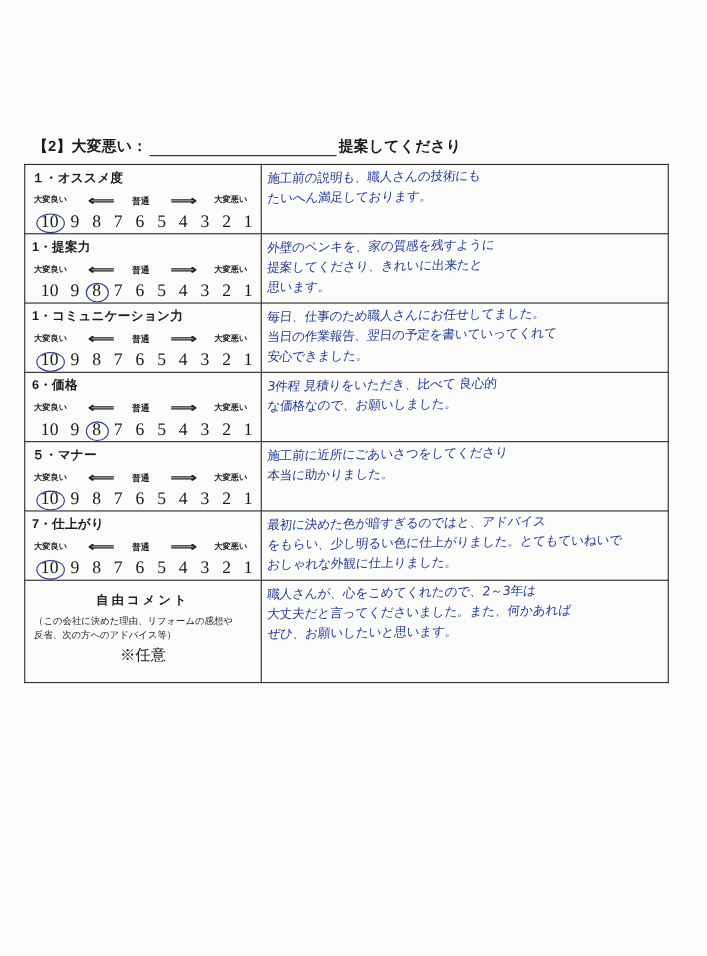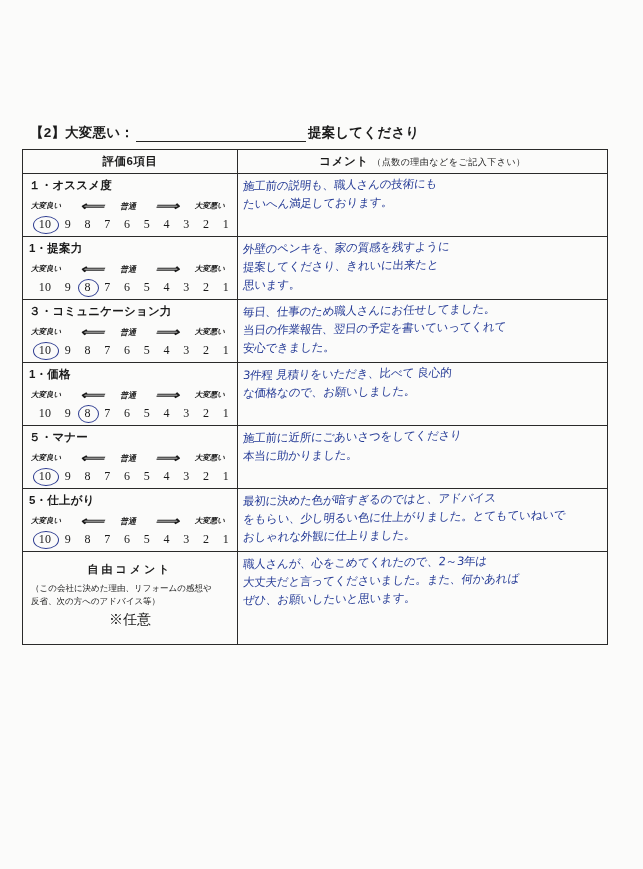--- a/index.html
+++ b/index.html
@@ -86,35 +86,34 @@
     margin-bottom: 2px;
   }
   .scale-legend {
     display: flex;
     align-items: center;
     font-size: 7.5px;
     font-weight: bold;
     justify-content: space-between;
     padding: 0 6px 0 2px;
     margin-top: 6px;
-    font-style: italic;
   }
   .arrow {
     font-size: 12px;
     letter-spacing: -2px;
     font-weight: bold;
     transform: scaleX(1.4);
     display: inline-block;
   }
   .legend-mid { font-size: 8px; font-weight: bold; }
   .numbers {
     display: flex;
-    justify-content: space-between;
+    justify-content: center;
     gap: 9.5px;
-    font-size: 12px;
+    font-size: 16px;
     padding: 4px 0 0 8px;
     font-family: "Liberation Serif", serif;
     letter-spacing: 0.3px;
   }
   .numbers span { position: relative; display: inline-block; width: 12px; text-align: center;}
   .numbers span.ten { width: 19px; }
   .numbers span.circled::after {
     content: "";
     position: absolute;
     left: 50%;
@@ -186,31 +185,20 @@
       <span class="title-blank"></span>
       <span class="t-pre">提案してくださり</span>
     </div>
 
     <table class="main">
       <colgroup>
         <col class="col-left">
         <col class="col-right">
       </colgroup>
       <tbody>
-        <tr>
-          <td>
-            <div class="hdr">評価6項目</div>
-          </td>
-          <td>
-            <div class="hdr">
-              <span>コメント</span>
-              <span class="hdr-sub">（点数の理由などをご記入下さい）</span>
-            </div>
-          </td>
-        </tr>
 
         <tr>
           <td>
             <div class="item-cell">
               <div class="item-title">１・オススメ度</div>
               <div class="scale-legend">
                 <span>大変良い</span>
                 <span class="arrow">⟸</span>
                 <span class="legend-mid">普通</span>
                 <span class="arrow">⟹</span>
@@ -268,21 +256,21 @@
               <div class="line">外壁のペンキを、家の質感を残すように</div>
               <div class="line">提案してくださり、きれいに出来たと</div>
               <div class="line">思います。</div>
             </div>
           </td>
         </tr>
 
         <tr>
           <td>
             <div class="item-cell">
-              <div class="item-title">３・コミュニケーション力</div>
+              <div class="item-title">1・コミュニケーション力</div>
               <div class="scale-legend">
                 <span>大変良い</span>
                 <span class="arrow">⟸</span>
                 <span class="legend-mid">普通</span>
                 <span class="arrow">⟹</span>
                 <span>大変悪い</span>
               </div>
               <div class="numbers">
                 <span class="ten circled">10</span>
                 <span>9</span>
@@ -302,21 +290,21 @@
               <div class="line">毎日、仕事のため職人さんにお任せしてました。</div>
               <div class="line">当日の作業報告、翌日の予定を書いていってくれて</div>
               <div class="line">安心できました。</div>
             </div>
           </td>
         </tr>
 
         <tr>
           <td>
             <div class="item-cell">
-              <div class="item-title">1・価格</div>
+              <div class="item-title">6・価格</div>
               <div class="scale-legend">
                 <span>大変良い</span>
                 <span class="arrow">⟸</span>
                 <span class="legend-mid">普通</span>
                 <span class="arrow">⟹</span>
                 <span>大変悪い</span>
               </div>
               <div class="numbers">
                 <span class="ten">10</span>
                 <span>9</span>
@@ -368,21 +356,21 @@
             <div class="hand">
               <div class="line">施工前に近所にごあいさつをしてくださり</div>
               <div class="line">本当に助かりました。</div>
             </div>
           </td>
         </tr>
 
         <tr>
           <td>
             <div class="item-cell">
-              <div class="item-title">5・仕上がり</div>
+              <div class="item-title">7・仕上がり</div>
               <div class="scale-legend">
                 <span>大変良い</span>
                 <span class="arrow">⟸</span>
                 <span class="legend-mid">普通</span>
                 <span class="arrow">⟹</span>
                 <span>大変悪い</span>
               </div>
               <div class="numbers">
                 <span class="ten circled">10</span>
                 <span>9</span>

